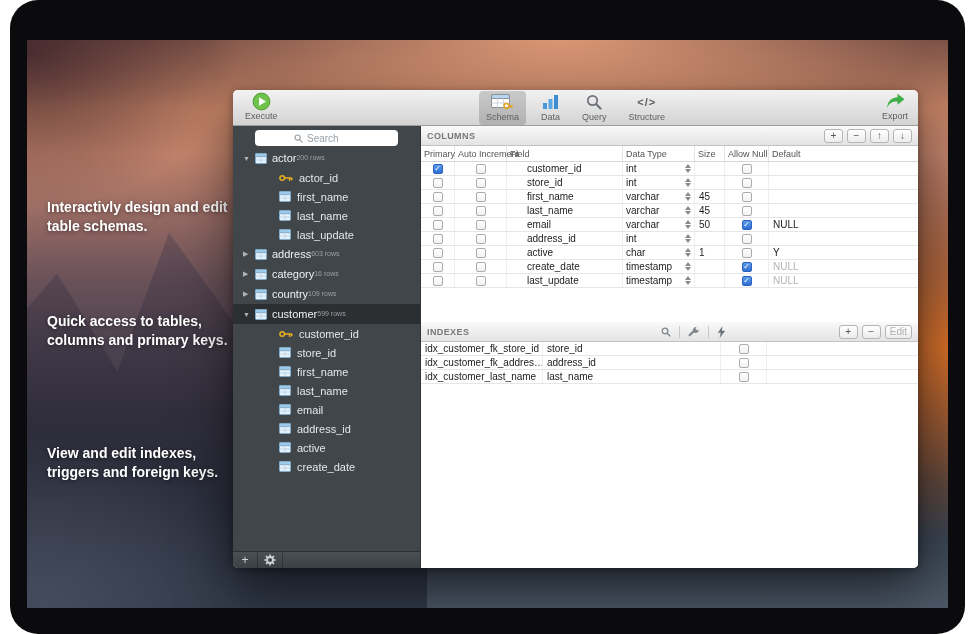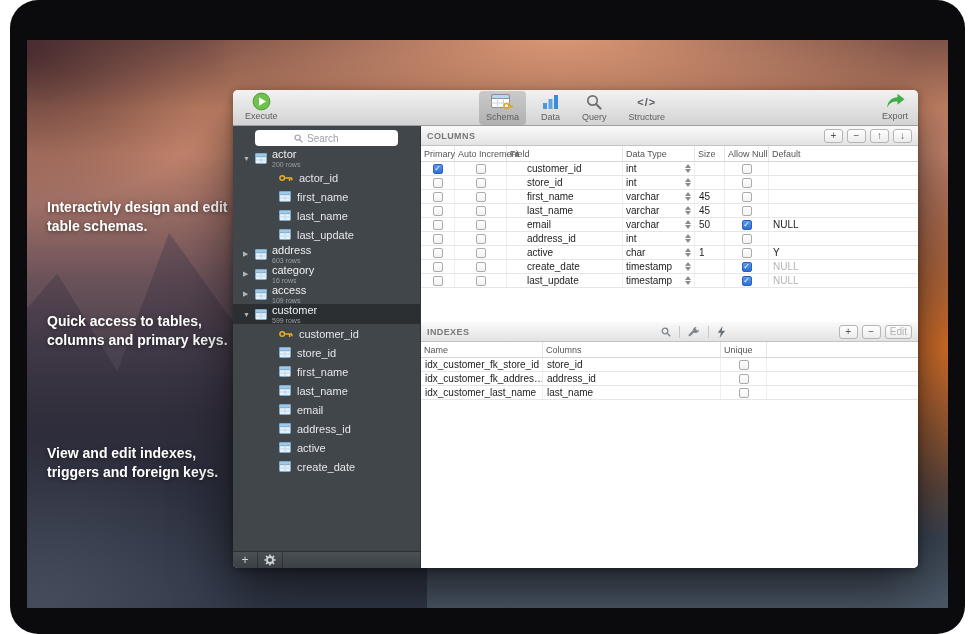--- a/index.html
+++ b/index.html
@@ -53,21 +53,21 @@
   .search-wrap{padding:4px 22px 2px; flex:none}
   .search{height:16px; background:#fff; border-radius:4px; display:flex; align-items:center; justify-content:center; gap:4px; padding:0 4px}
   .search input{border:none; outline:none; background:transparent; font-size:10px; color:#333; width:52px; font-family:inherit}
   .search input::placeholder{color:#9aa0a6}
   .tables-header{flex:none; font-size:11px; color:#c6cbd0; padding:4px 0 3px 10px; height:18px}
   .tree{flex:1; min-height:0; overflow:hidden}
   .node-table{height:20px; display:flex; align-items:center; padding-left:10px}
   .node-table.selected{background:var(--sidebar_selected,#2b2f32)}
   .disclosure{width:12px; font-size:7px; color:#aeb3b8; flex:none}
   .ticon{flex:none; width:12px; margin-right:5px; display:flex}
-  .tlabels{display:flex; flex-direction:column; line-height:1}
+  .tlabels{display:flex; flex-direction:row; line-height:1}
   .tname{font-size:11px; color:#eef1f3}
   .trows{font-size:7px; color:#9aa0a6; margin-top:1px}
   .node-col{height:19px; display:flex; align-items:center; padding-left:46px; gap:6px}
   .cicon{width:12px; flex:none; display:flex}
   .kicon{width:14px; flex:none; display:flex}
   .cname{font-size:11px; color:#e4e7ea}
   .sidebar-footer{flex:none; height:17px; background:linear-gradient(#4b5055,#3b4045); border-top:1px solid #2c3033; display:flex; align-items:stretch}
   .fbtn{width:25px; display:flex; align-items:center; justify-content:center; color:#d2d6da; font-size:12px; border-right:1px solid rgba(0,0,0,.28)}
 
   
@@ -278,21 +278,21 @@
               <div class="node-table">
                 <span class="disclosure">▶</span>
                 <span class="ticon">
                   <svg width="12" height="11" viewBox="0 0 12 11">
                     <rect x="0.5" y="0.5" width="11" height="10" rx="1" fill="#e8f2fa" stroke="#7fa9c9"></rect>
                     <rect x="0.5" y="0.5" width="11" height="3.2" rx="1" fill="#9ec9e8" stroke="#7fa9c9"></rect>
                     <path d="M6 3.7 V10.5 M0.5 7 H11.5" stroke="#bcd6ea"></path>
                   </svg>
                 </span>
                 <span class="tlabels">
-                  <span class="tname">access</span>
+                  <span class="tname">country</span>
                   <span class="trows">109 rows</span>
                 </span>
               </div>
               <div class="node-table selected">
                 <span class="disclosure">▼</span>
                 <span class="ticon">
                   <svg width="12" height="11" viewBox="0 0 12 11">
                     <rect x="0.5" y="0.5" width="11" height="10" rx="1" fill="#e8f2fa" stroke="#7fa9c9"></rect>
                     <rect x="0.5" y="0.5" width="11" height="3.2" rx="1" fill="#9ec9e8" stroke="#7fa9c9"></rect>
                     <path d="M6 3.7 V10.5 M0.5 7 H11.5" stroke="#bcd6ea"></path>
@@ -637,26 +637,20 @@
                     <polygon points="5.6,0 0.8,6.8 3.8,6.8 2.6,12 8.2,4.8 4.8,4.8" fill="#6d7277"></polygon>
                   </svg>
                 </span>
               </div>
             <div class="hdr-buttons">
               <span class="hbtn">+</span>
               <span class="hbtn">−</span>
               <span class="hbtn disabled">Edit</span>
             </div>
           </div>
-          <div class="idx-grid ghead">
-              <div class="gh">Name</div>
-              <div class="gh">Columns</div>
-              <div class="gh">Unique</div>
-              <div class="gh"></div>
-            </div>
           <div>
               <div class="idx-grid row">
                 <div class="cell name">idx_customer_fk_store_id</div>
                 <div class="cell colsv">store_id</div>
                 <div class="cell center">
                   <span class="cb"></span>
                 </div>
                 <div class="cell"></div>
               </div>
               <div class="idx-grid row">

